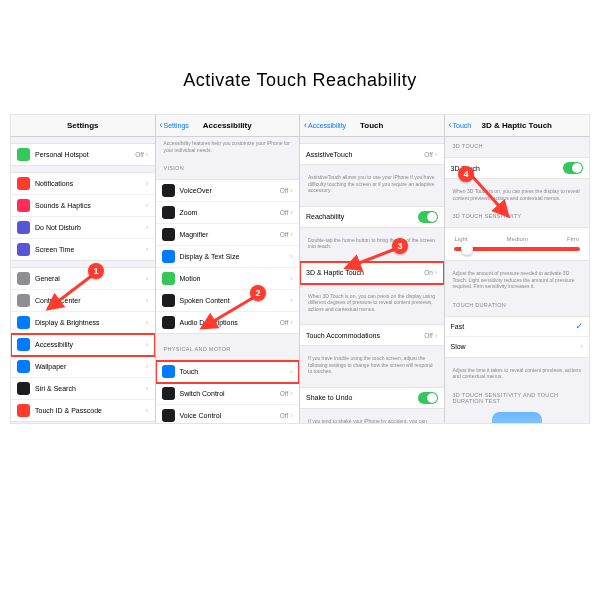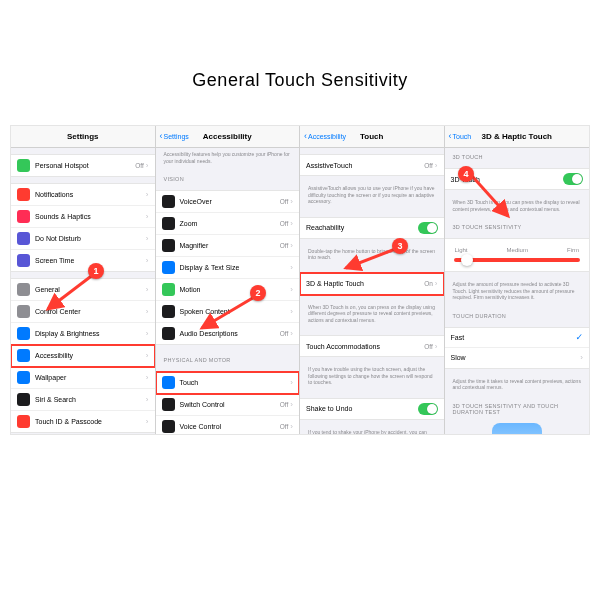--- a/index.html
+++ b/index.html
@@ -1,18 +1,18 @@
 <!DOCTYPE html>
 <html><head>
 <meta charset="utf-8">
 <style>
   * { box-sizing: border-box; margin: 0; padding: 0; font-family: -apple-system, "Helvetica Neue", Arial, sans-serif; }
   body { background:#fff; width:600px; height:600px; overflow:hidden; position:relative; }
   .title { text-align:center; font-size:18px; font-weight:500; padding:70px 0 20px; letter-spacing:.5px; }
-  .stage { position:absolute; top:125px; left:10px; right:10px; height:310px; display:flex; background:#f2f2f7; font-size:6.5px; border:1px solid #e5e5e5; overflow:hidden; }
+  .stage { position:absolute; top:114px; left:10px; right:10px; height:310px; display:flex; background:#f2f2f7; font-size:6.5px; border:1px solid #e5e5e5; overflow:hidden; }
   .panel { flex:0 0 25%; background:#fff; border-right:1px solid #d0d0d0; display:flex; flex-direction:column; overflow:hidden; }
   .panel:last-child { border-right:none; }
   .navbar { display:flex; align-items:center; justify-content:center; position:relative; height:22px; border-bottom:1px solid #d0d0d0; background:#f8f8f8; }
   .navbar .ntitle { font-weight:600; font-size:8px; }
   .navbar .back { position:absolute; left:4px; color:#007aff; font-size:7px; display:flex; align-items:center; gap:1px; }
   .navbar .back .chev { font-size:9px; line-height:1; }
   .scroll { flex:1; overflow:hidden; background:#f2f2f7; }
   .group { margin:6px 0; background:#fff; border-top:1px solid #e5e5e5; border-bottom:1px solid #e5e5e5; }
   .gheader { font-size:5.5px; color:#8a8a8e; padding:6px 8px 2px; text-transform:uppercase; letter-spacing:.3px; background:#f2f2f7; }
   .footer { font-size:5px; color:#8a8a8e; padding:3px 8px 6px; background:#f2f2f7; line-height:1.3; }
@@ -35,21 +35,21 @@
   
   .c-green{background:#34c759} .c-red{background:#ff3b30} .c-pink{background:#ff2d55}
   .c-purple{background:#5856d6} .c-gray{background:#8e8e93} .c-blue{background:#007aff}
   .c-black{background:#1c1c1e}
 
   svg.arrow { position:absolute; z-index:4; pointer-events:none; }
 </style>
 </head>
 <body>
 
-<div class="title">General Touch Sensitivity</div>
+<div class="title">Activate Touch Reachability</div>
 
 <div class="stage">
 
   <div class="panel">
     <div class="navbar">
       <span class="ntitle">Settings</span>
     </div>
     <div class="scroll" id="p1rows">
         <div class="group">
           <div class="row">

